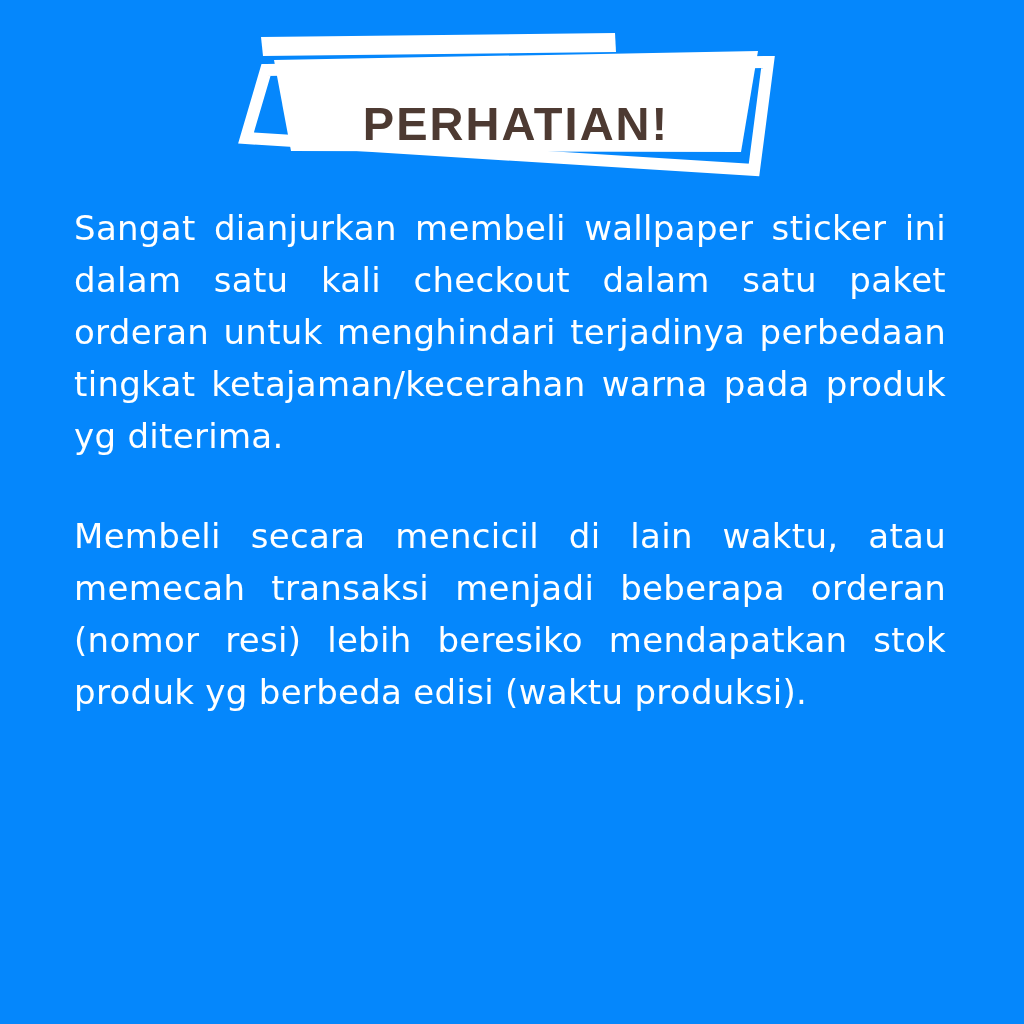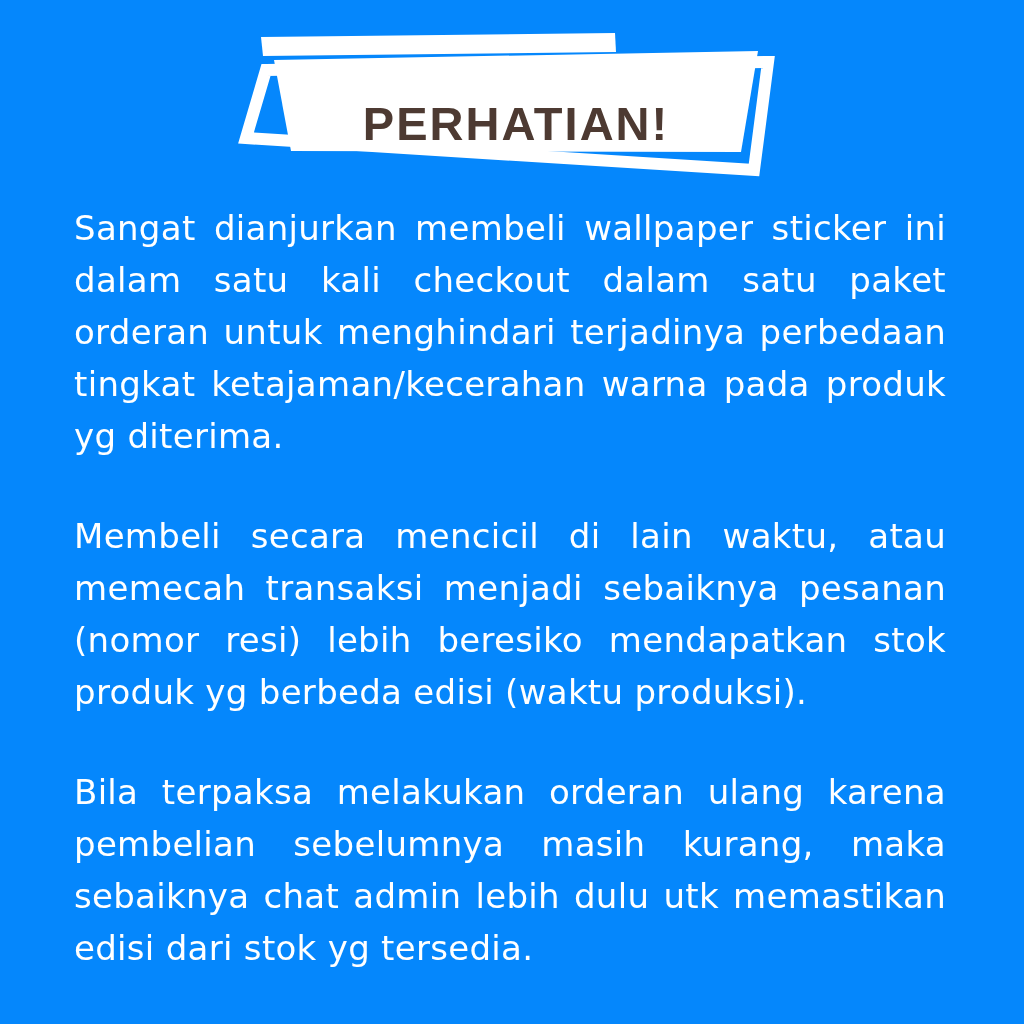--- a/index.html
+++ b/index.html
@@ -76,17 +76,16 @@
 
       <polygon points="261,37 615,33 616,52 263,56" fill="#FFFFFF"></polygon>
 
       <polygon points="274,60 758,51 741,152 291,151" fill="#FFFFFF"></polygon>
     </svg>
     <div class="banner-title">PERHATIAN!</div>
   </div>
 
   <div class="content">
     <p>Sangat dianjurkan membeli wallpaper sticker ini dalam satu kali checkout dalam satu paket orderan untuk menghindari terjadinya perbedaan tingkat ketajaman/kecerahan warna pada produk yg diterima.</p>
-    <p>Membeli secara mencicil di lain waktu, atau memecah transaksi menjadi sebaiknya pesanan (nomor resi) lebih beresiko mendapatkan stok produk yg berbeda edisi (waktu produksi).</p>
-    <p>Bila terpaksa melakukan orderan ulang karena pembelian sebelumnya masih kurang, maka sebaiknya chat admin lebih dulu utk memastikan edisi dari stok yg tersedia.</p>
+    <p>Membeli secara mencicil di lain waktu, atau memecah transaksi menjadi beberapa orderan (nomor resi) lebih beresiko mendapatkan stok produk yg berbeda edisi (waktu produksi).</p>
   </div>
 
 </div>
 
 </body></html>

